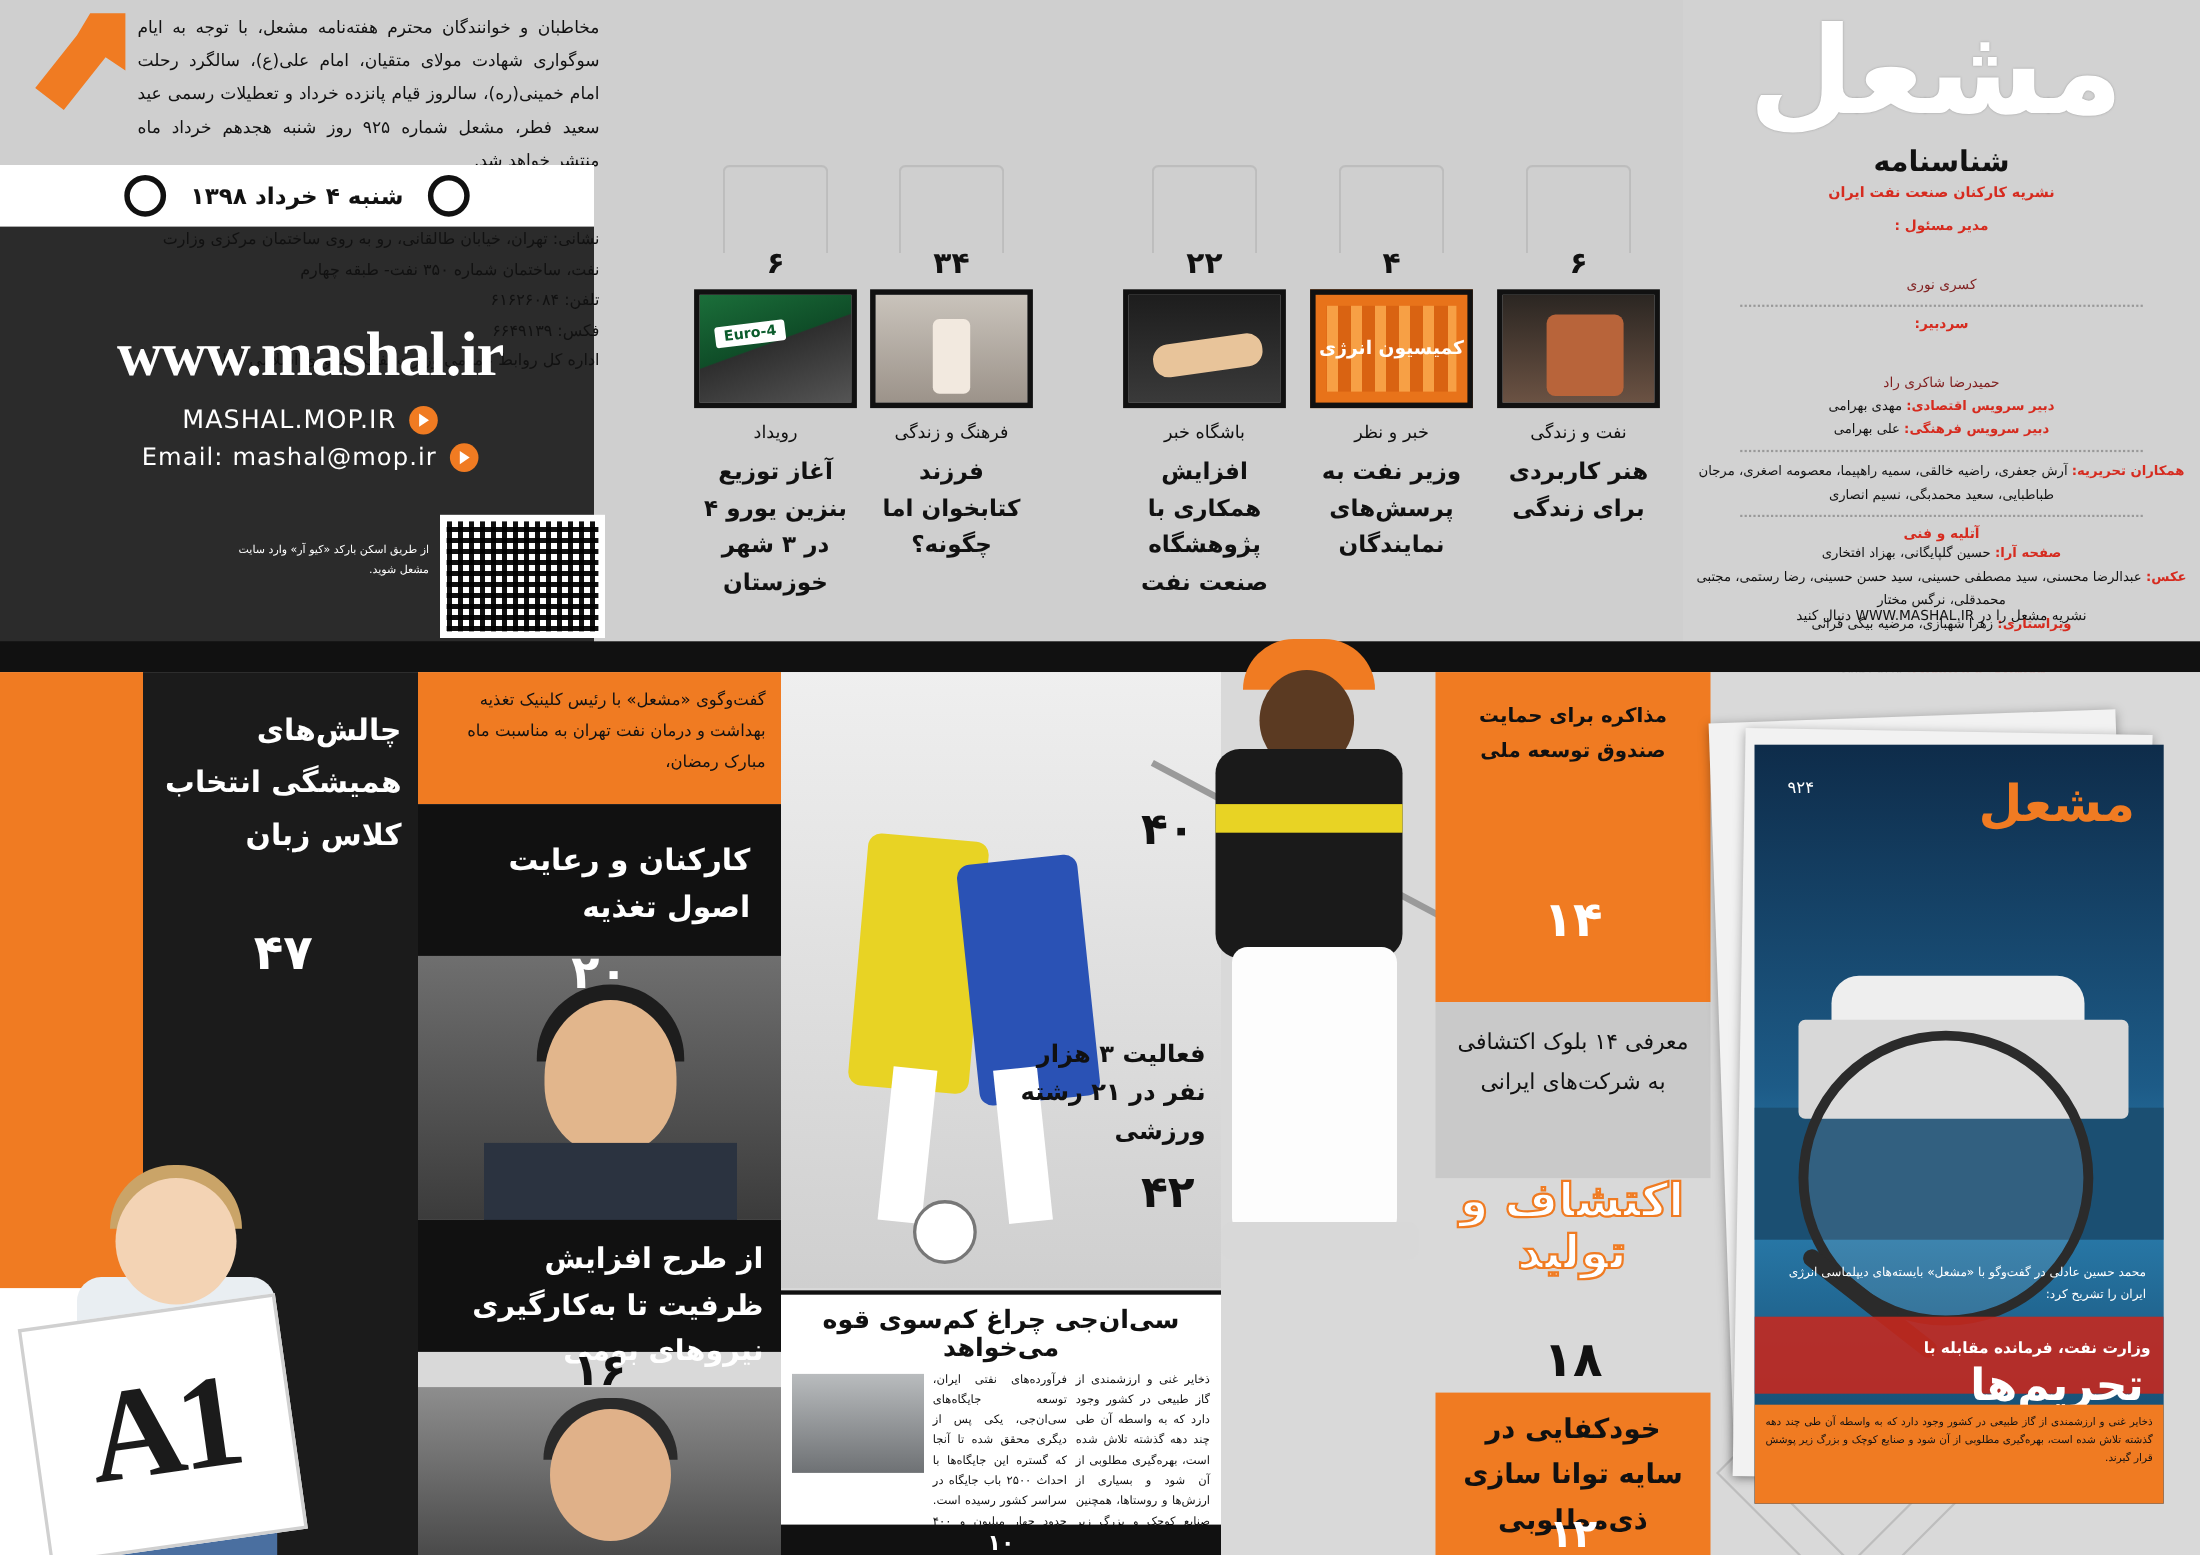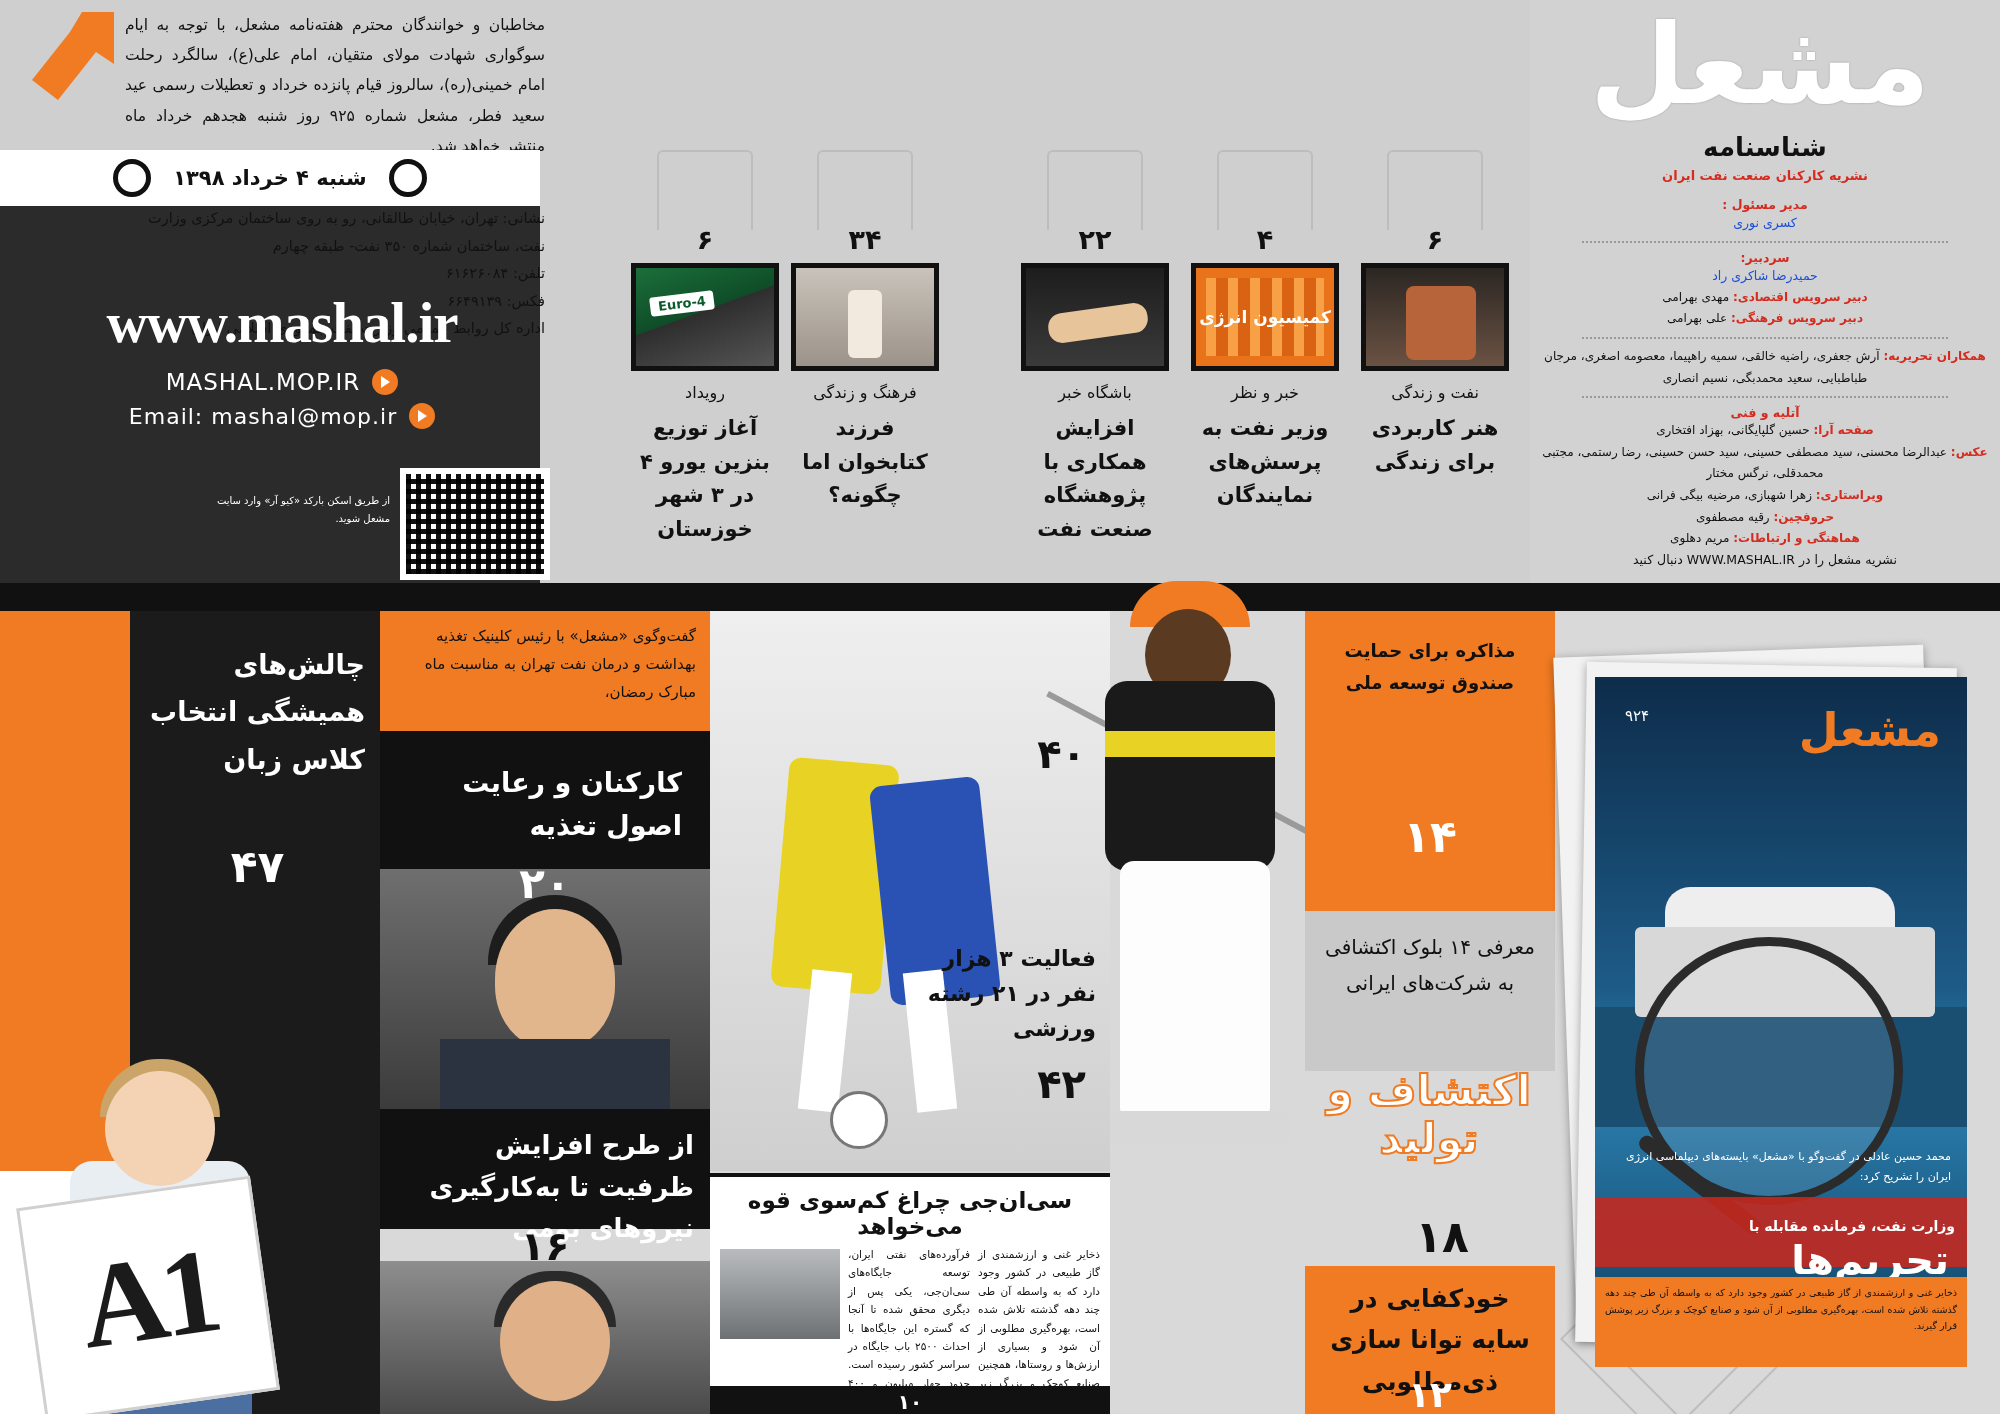--- a/index.html
+++ b/index.html
@@ -123,21 +123,21 @@
 
   .col-d{position:absolute;left:1305px;top:0;width:250px;height:803px;}
   .col-d .o1{position:absolute;left:0;top:0;width:250px;height:300px;background:#f07b22;}
   .col-d .o1 h3{margin:0;padding:24px 16px 0;font-size:18px;font-weight:bold;color:#111;line-height:1.75;text-align:center;direction:rtl;}
   .col-d .o1 .n{position:absolute;left:0;top:200px;width:250px;text-align:center;font-size:44px;font-weight:bold;color:#fff;}
   .col-d .g1{position:absolute;left:0;top:300px;width:250px;height:160px;background:#c9c9c9;}
   .col-d .g1 p{margin:0;padding:18px 16px;font-size:20px;line-height:1.8;color:#111;text-align:center;direction:rtl;}
   .col-d .big{position:absolute;left:0;top:450px;width:250px;height:200px;}
   .col-d .big .word{position:absolute;right:6px;top:6px;width:240px;text-align:center;color:#fff;font-size:42px;font-weight:bold;
      line-height:1.15;direction:rtl;-webkit-text-stroke:2px #f07b22;}
-  .col-d .big .n{position:absolute;left:12px;top:150px;width:250px;text-align:center;font-size:44px;font-weight:bold;color:#111;}
+  .col-d .big .n{position:absolute;left:0;top:150px;width:250px;text-align:center;font-size:44px;font-weight:bold;color:#111;}
   .col-d .o2{position:absolute;left:0;top:655px;width:250px;height:148px;background:#f07b22;}
   .col-d .o2 h3{margin:0;padding:12px 12px 0;font-size:25px;font-weight:bold;color:#111;line-height:1.65;text-align:center;direction:rtl;}
   .col-d .o2 .n{position:absolute;left:0;top:108px;width:250px;text-align:center;font-size:36px;font-weight:bold;color:#fff;}
 
   .cover-stack{position:absolute;left:1555px;top:30px;width:430px;height:770px;}
   .cover-stack .sheet{position:absolute;background:#f2f2f2;box-shadow:0 2px 10px rgba(0,0,0,.35);}
   .cover-stack .s1{left:10px;top:10px;width:370px;height:680px;transform:rotate(-2deg);}
   .cover-stack .s2{left:26px;top:24px;width:370px;height:680px;transform:rotate(1deg);}
   .cover{position:absolute;left:40px;top:36px;width:372px;height:690px;background:linear-gradient(180deg,#0e2c4a 0%,#1d5b87 45%,#2b7fb0 60%,#0f3c5c 100%);overflow:hidden;}
   .cover .logo{position:absolute;right:26px;top:26px;color:#f07b22;font-size:46px;font-weight:bold;direction:rtl;}
@@ -157,21 +157,21 @@
 
   
   .right-panel{position:absolute;right:0;top:0;width:470px;height:590px;background:#d2d2d2;}
   .logo-big{position:absolute;right:30px;top:8px;width:420px;height:120px;color:#fff;
      font-size:110px;font-weight:bold;text-align:center;direction:rtl;line-height:1.05;
      text-shadow:0 0 2px #9a9a9a;}
   .colophon-title{position:absolute;right:0;top:132px;width:470px;text-align:center;font-size:26px;font-weight:bold;color:#111;}
   .colophon-sub{position:absolute;right:0;top:168px;width:470px;text-align:center;font-size:13px;font-weight:bold;color:#d62b1f;}
   .colophon{position:absolute;right:12px;top:190px;width:446px;direction:rtl;text-align:center;color:#111;}
   .colophon .lbl{font-size:12.5px;font-weight:bold;color:#d62b1f;margin-top:7px;}
-  .colophon .val{font-size:12.5px;color:#1d4ed8;line-height:1.75;}
+  .colophon .val{font-size:12.5px;color:#7f1d1d;line-height:1.75;margin-top:36px;}
   .colophon .dots{border-top:2px dotted #999;margin:7px 40px;}
   .colophon .rowline{font-size:12px;line-height:1.8;color:#111;}
   .colophon .rowline b{color:#d62b1f;}
   .follow{position:absolute;right:20px;top:552px;width:430px;text-align:center;font-size:12.5px;color:#111;direction:rtl;}
   .grey-right{position:absolute;right:0;top:611px;width:470px;height:803px;background:#d9d9d9;}
   .motif{position:absolute;right:230px;top:30px;width:170px;height:170px;border:2px solid #bdbdbd;transform:rotate(45deg);}
   .motif2{position:absolute;right:258px;top:58px;width:114px;height:114px;border:2px solid #bdbdbd;transform:rotate(45deg);}
 </style>
 </head>
 <body>

